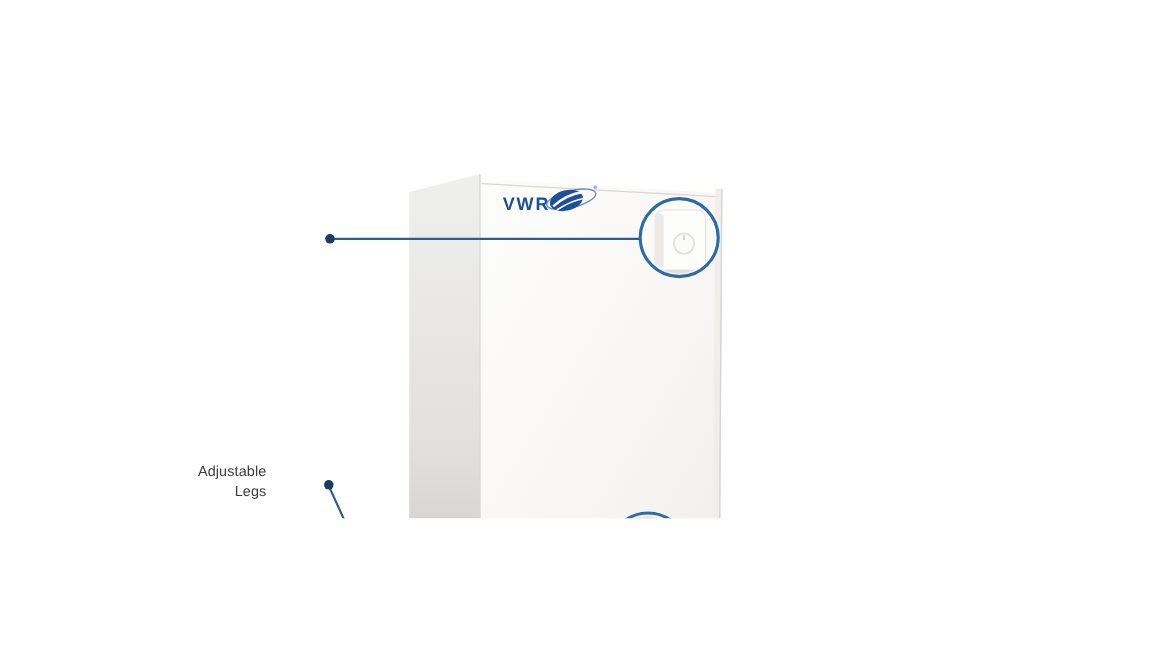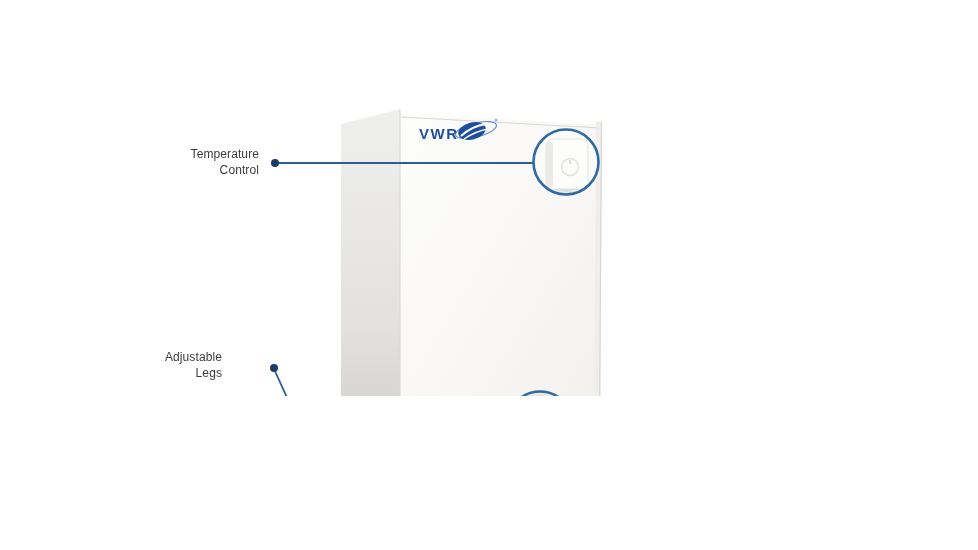--- a/index.html
+++ b/index.html
@@ -1,18 +1,18 @@
 <!DOCTYPE html>
 <html style="--page-bg: #ffffff; --callout-line: #2d5e92; --callout-dot: #1c3d63; --circle-stroke: #2f6ba3; --label-text: #3c3c3c; --logo-blue: #1e4f9e;"><head>
 <meta charset="utf-8">
 <style>
   html,body{margin:0;padding:0;background:#ffffff;}
   .screen{
     position:relative;width:978px;height:396px;background:var(--page-bg,#ffffff);
-    overflow:hidden;font-family:"Liberation Sans",sans-serif;
+    overflow:hidden;font-family:"Liberation Sans",sans-serif;margin-top:36px;
   }
   .diagram-svg{position:absolute;left:0;top:0;width:978px;height:550px;}
   .callout-label{
     position:absolute;font-size:12px;line-height:16px;color:var(--label-text,#3c3c3c);
     letter-spacing:.1px;white-space:nowrap;
   }
   .callout-label span{display:block;}
   .align-right{text-align:right;}
   .align-left{text-align:left;}
   .co-line{stroke:var(--callout-line,#2d5e92);stroke-width:1.8;fill:none;stroke-linejoin:round;}
@@ -118,24 +118,20 @@
     </g>
 
     <g>
       <line class="co-line" x1="572" y1="423" x2="717" y2="423"></line>
       <circle class="co-dot" cx="721" cy="423" r="4"></circle>
       <circle class="co-ring-inner" cx="540" cy="424" r="30.2"></circle>
       <circle class="co-ring" cx="540" cy="424" r="32.5"></circle>
     </g>
   </svg>
 
-  <div class="callout-label align-right" style="top:146px; right:719px;">
-    <span>Temperature</span>
-    <span>Control</span>
-  </div>
 
   <div class="callout-label align-right" style="top:349px; right:756px;">
     <span>Adjustable</span>
     <span>Legs</span>
   </div>
 
 
 </div>
 
 </body></html>

